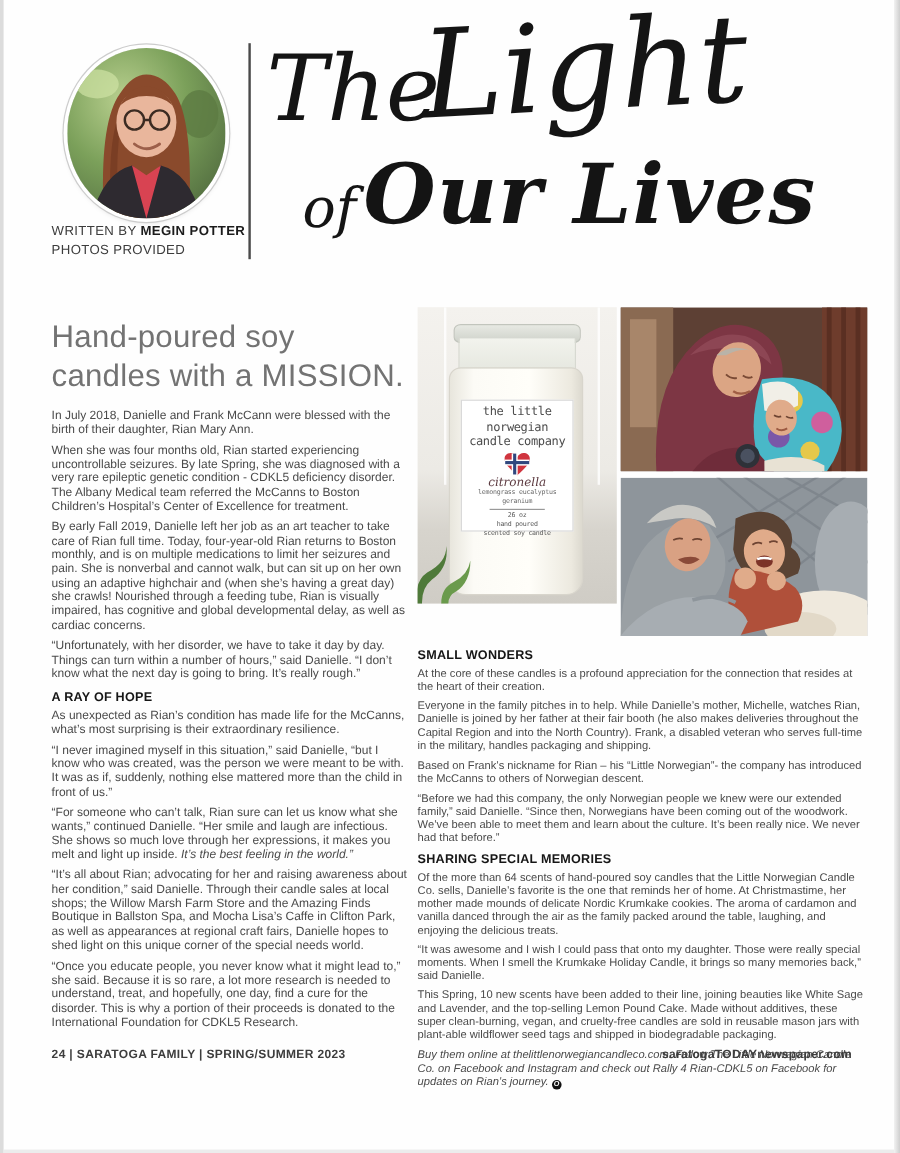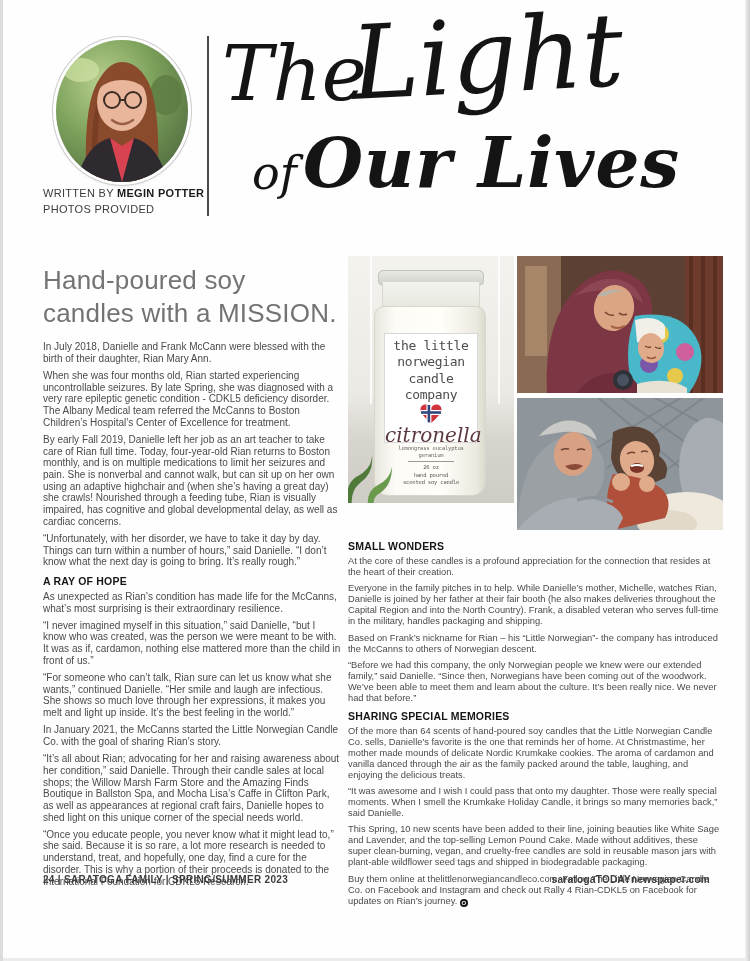--- a/index.html
+++ b/index.html
@@ -25,39 +25,39 @@
   .t-of{position:absolute;left:249px;top:150px;font-family:"DejaVu Serif",serif;font-style:italic;
     font-size:46px;color:#141414;line-height:1;}
   .t-ourlives{position:absolute;left:300px;top:128px;font-family:"DejaVu Serif",serif;font-style:italic;
     font-weight:700;font-size:69px;color:#141414;line-height:1;letter-spacing:1px;}
 
   
   .leftcol{position:absolute;left:40px;top:264px;width:298px;color:#4a4a4a;}
   .headline{font-size:26px;line-height:1.25;color:#737373;font-weight:400;margin:0 0 12px 0;letter-spacing:.2px;}
   .leftcol p{font-size:10px;line-height:1.17;margin:0 0 5.5px 0;}
   .sec-h{font-size:10.5px;font-weight:700;color:#161616;margin:7px 0 4px 0;letter-spacing:.2px;}
-  .em{}
+  .em{font-style:italic;}
 
   
   .images{position:absolute;left:345px;top:256px;width:375px;height:274px;}
   .candle-photo{position:absolute;left:0;top:0;width:166px;height:247px;
     background:linear-gradient(to bottom,#f4f2ee 0%,#eceae5 55%,#d7d4cd 75%,#cfccc5 100%);overflow:hidden;}
   .tile-line{position:absolute;top:0;width:2px;height:60%;background:rgba(255,255,255,.8);}
   .jar{position:absolute;left:26px;top:14px;width:112px;height:226px;}
   .jar-lid{position:absolute;left:4px;top:0;width:104px;height:14px;border-radius:6px/5px;
     background:linear-gradient(#e7e9e3,#cfd2ca);border:1px solid #c2c5bd;}
   .jar-neck{position:absolute;left:8px;top:12px;width:96px;height:26px;
     background:linear-gradient(#f2f3ed,#e6e8e0);border:1px solid #d7d9d1;border-top:none;}
   .jar-body{position:absolute;left:0;top:36px;width:112px;height:190px;border-radius:10px 10px 14px 14px;
     background:linear-gradient(to right,#e8e6dd 0%,#fcfbf6 18%,#fffef9 60%,#ece9df 92%,#dcd9cf 100%);
     border:1px solid #d8d5cc;box-sizing:border-box;}
   .label{position:absolute;left:9px;top:26px;width:92px;height:108px;background:#ffffff;
     border:1px solid #d9d9d9;text-align:center;font-family:"DejaVu Sans Mono",monospace;color:#4d4d4d;}
-  .label .co{font-size:13px;line-height:1.25;margin-top:4px;letter-spacing:-0.3px;}
-  .label .scent{font-family:"DejaVu Serif",serif;font-style:italic;font-size:20px;color:#5c3a40;
+  .label .co{font-size:10px;line-height:1.25;margin-top:4px;letter-spacing:-0.3px;}
+  .label .scent{font-family:"DejaVu Serif",serif;font-style:italic;font-size:10px;color:#5c3a40;
     line-height:1;margin-top:1px;}
   .label .notes{font-size:5.5px;line-height:1.3;color:#6a6a6a;letter-spacing:-0.2px;}
   .label .rule{width:46px;height:1px;background:#999;margin:2px auto;}
   .label .small{font-size:5.5px;line-height:1.35;color:#5a5a5a;letter-spacing:-0.2px;}
   .heart{display:block;margin:1px auto 0 auto;}
   .leaf-svg{position:absolute;left:-6px;bottom:-4px;}
 
   .photo{position:absolute;overflow:hidden;}
   .photo-top{left:169px;top:0;width:206px;height:137px;}
   .photo-bottom{left:169px;top:142px;width:206px;height:132px;}
@@ -122,23 +122,22 @@
   <div class="t-ourlives">Our Lives</div>
 
   <div class="leftcol">
     <h1 class="headline">Hand-poured soy candles with a MISSION.</h1>
     <p>In July 2018, Danielle and Frank McCann were blessed with the birth of their daughter, Rian Mary Ann.</p>
     <p>When she was four months old, Rian started experiencing uncontrollable seizures. By late Spring, she was diagnosed with a very rare epileptic genetic condition - CDKL5 deficiency disorder. The Albany Medical team referred the McCanns to Boston Children’s Hospital’s Center of Excellence for treatment.</p>
     <p>By early Fall 2019, Danielle left her job as an art teacher to take care of Rian full time. Today, four-year-old Rian returns to Boston monthly, and is on multiple medications to limit her seizures and pain. She is nonverbal and cannot walk, but can sit up on her own using an adaptive highchair and (when she’s having a great day) she crawls! Nourished through a feeding tube, Rian is visually impaired, has cognitive and global developmental delay, as well as cardiac concerns.</p>
     <p>“Unfortunately, with her disorder, we have to take it day by day. Things can turn within a number of hours,” said Danielle. “I don’t know what the next day is going to bring. It’s really rough.”</p>
     <div class="sec-h">A RAY OF HOPE</div>
     <p>As unexpected as Rian’s condition has made life for the McCanns, what’s most surprising is their extraordinary resilience.</p>
-    <p>“I never imagined myself in this situation,” said Danielle, “but I know who was created, was the person we were meant to be with. It was as if, cardamon, nothing else mattered more than the child in front of us.”</p>
+    <p>“I never imagined myself in this situation,” said Danielle, “but I know who was created, was the person we were meant to be with. It was as if, suddenly, nothing else mattered more than the child in front of us.”</p>
     <p><span>“For someone who can’t talk, Rian sure can let us know what she wants,” continued Danielle. “Her smile and laugh are infectious. She shows so much love through her expressions, it makes you melt and light up inside. </span><span class="em">It’s the best feeling in the world.”</span></p>
-    <p>In January 2021, the McCanns started the Little Norwegian Candle Co. with the goal of sharing Rian’s story.</p>
     <p>“It’s all about Rian; advocating for her and raising awareness about her condition,” said Danielle. Through their candle sales at local shops; the Willow Marsh Farm Store and the Amazing Finds Boutique in Ballston Spa, and Mocha Lisa’s Caffe in Clifton Park, as well as appearances at regional craft fairs, Danielle hopes to shed light on this unique corner of the special needs world.</p>
     <p>“Once you educate people, you never know what it might lead to,” she said. Because it is so rare, a lot more research is needed to understand, treat, and hopefully, one day, find a cure for the disorder. This is why a portion of their proceeds is donated to the International Foundation for CDKL5 Research.</p>
   </div>
 
   <div class="images">
 
     <div class="candle-photo">
       <div class="tile-line" style="left:22px"></div>
       <div class="tile-line" style="left:150px"></div>
       <div class="jar">

